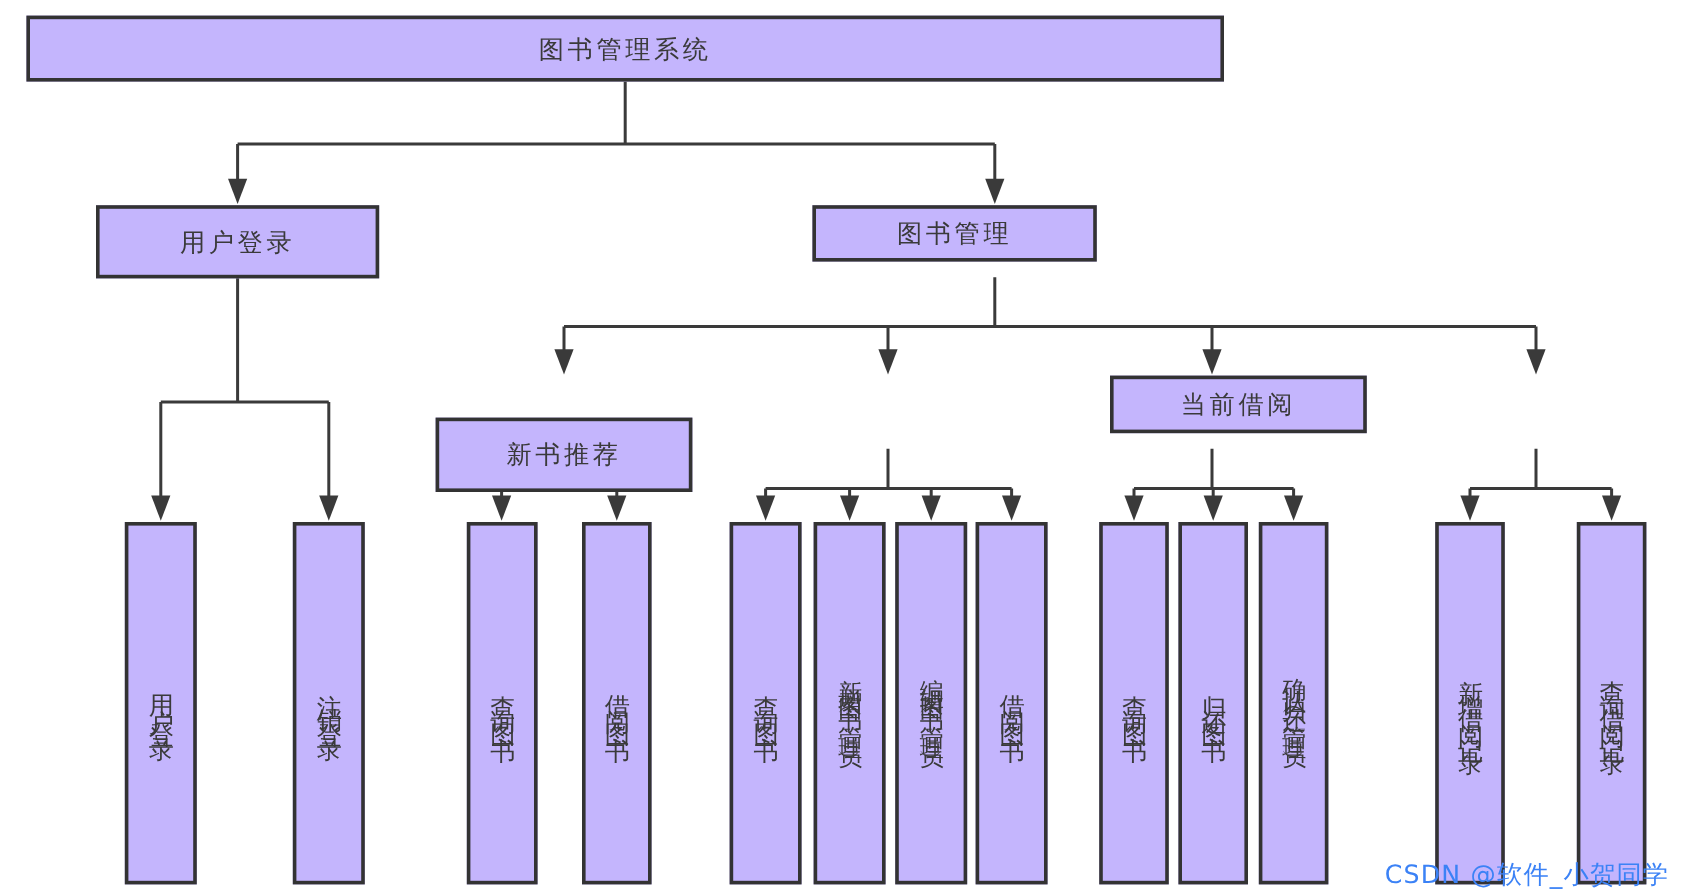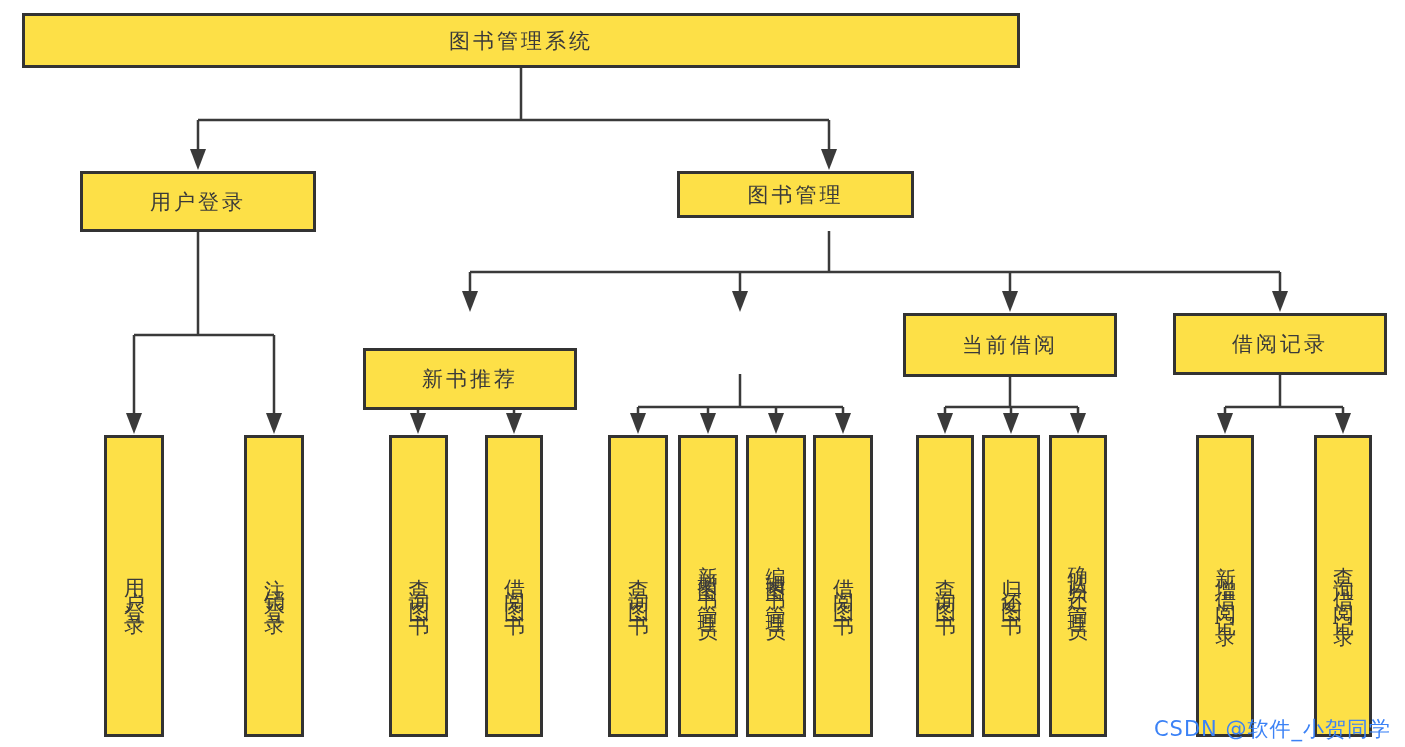--- a/index.html
+++ b/index.html
@@ -2,21 +2,21 @@
 <html><head>
 <meta charset="utf-8">
 <style>
   html,body { margin:0; padding:0; background:#ffffff; }
   .canvas {
     position:relative; width:1405px; height:747px; background:#ffffff;
     font-family:"DejaVu Sans", sans-serif; overflow:hidden;
   }
   .connectors { position:absolute; left:0; top:0; width:1405px; height:747px; }
   .node {
-    position:absolute; background:#fde047; border:3px solid #333333;
+    position:absolute; background:#c4b5fd; border:3px solid #333333;
     box-sizing:border-box; display:flex; align-items:center; justify-content:center;
     color:#3a3a3a; z-index:2; text-align:center;font-family:Liberation Serif, serif;
   }
   .h-node { font-size:21px; letter-spacing:3px; white-space:nowrap; }
   .v-node {
     writing-mode:vertical-rl; text-orientation:mixed;
     font-size:21px; letter-spacing:12px; line-height:1;
   }
   .v-tight { font-size:20px; letter-spacing:8px; }
   .watermark {
@@ -60,22 +60,21 @@
       <polygon points="1335,413 1351,413 1343,434"></polygon>
     </g>
   </svg>
 
   <div class="node h-node" style="left:22px; top:13px; width:998px; height:55px;">图书管理系统</div>
 
   <div class="node h-node" style="left:80px; top:171px; width:236px; height:61px;">用户登录</div>
   <div class="node h-node" style="left:677px; top:171px; width:237px; height:47px;">图书管理</div>
 
   <div class="node h-node" style="left:363px; top:313px; width:214px; height:62px;margin-top:35px;">新书推荐</div>
-  <div class="node h-node" style="left:903px; top:313px; width:214px; height:64px;text-align:center;">当前借阅</div>
-  <div class="node h-node" style="left:1173px; top:313px; width:214px; height:62px;">借阅记录</div>
+  <div class="node h-node" style="left:925px; top:313px; width:214px; height:48px;text-align:center;">当前借阅</div>
 
   <div class="node v-node" style="left:104px; top:435px; width:60px; height:302px;">用户登录</div>
   <div class="node v-node" style="left:244px; top:435px; width:60px; height:302px;">注销登录</div>
 
   <div class="node v-node" style="left:389px; top:435px; width:59px; height:302px;">查询图书</div>
   <div class="node v-node" style="left:485px; top:435px; width:58px; height:302px;">借阅图书</div>
 
   <div class="node v-node" style="left:608px; top:435px; width:60px; height:302px;">查询图书</div>
   <div class="node v-node v-tight" style="left:678px; top:435px; width:60px; height:302px;">新增图书（管理员）</div>
   <div class="node v-node v-tight" style="left:746px; top:435px; width:60px; height:302px;">编辑图书（管理员）</div>

